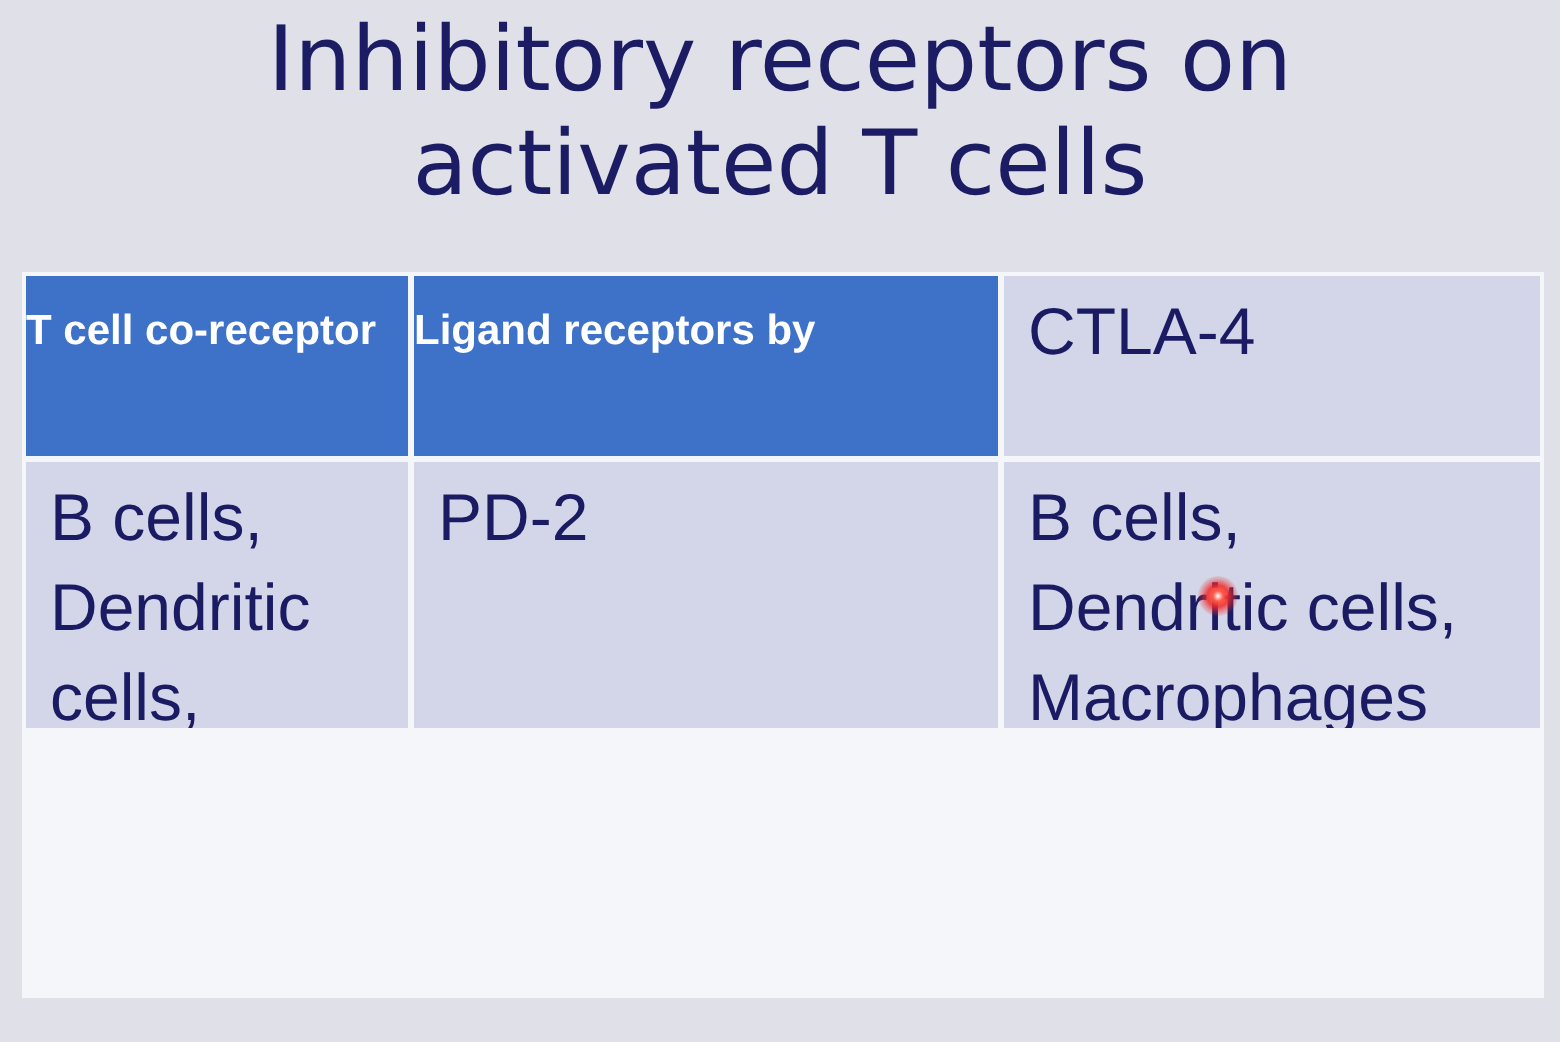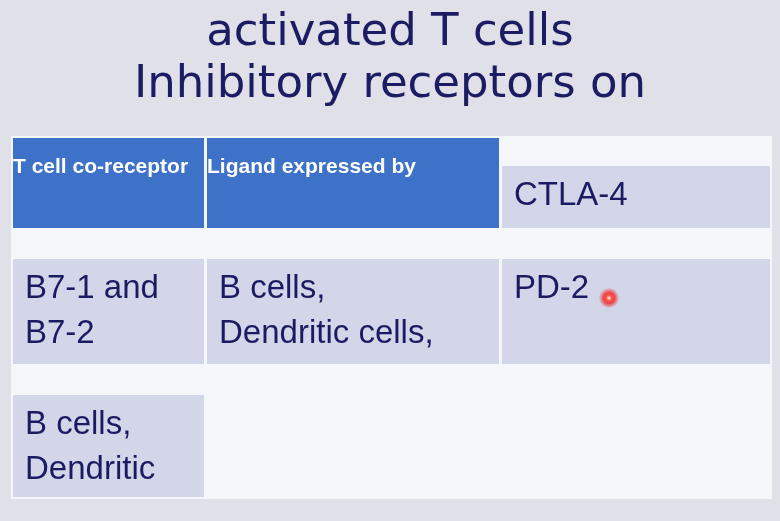--- a/index.html
+++ b/index.html
@@ -57,21 +57,20 @@
     line-height: 42px;
     padding: 7px 8px 0 0;
   }
   .cell.data {
     background: #d3d6e8;
     color: #1b1b63;
     font-size: 33px;
     line-height: 45px;
     padding: 5px 8px 0 12px;
     white-space: pre-line;
-    margin-top: 28px;
   }
   .laser-dot {
     position: absolute;
     left: 599px;
     top: 288px;
     width: 20px;
     height: 20px;
     border-radius: 50%;
     background: radial-gradient(circle,
       #ffffff 0%,
@@ -81,30 +80,29 @@
       rgba(240, 40, 40, 0) 75%);
     pointer-events: none;
   }
 </style>
 </head>
 <body>
 
 <div class="slide">
 
   <div class="title">
+    <div>Inhibitory receptors on</div>
     <div>activated T cells</div>
-    <div>Inhibitory receptors on</div>
   </div>
 
   <div class="table-wrap">
     <div class="cell header">T cell co-receptor</div>
-    <div class="cell header">Ligand expressed by</div>
+    <div class="cell header">Ligand receptors by</div>
 
     <div class="cell data">CTLA-4</div>
-    <div class="cell data">B7-1 and B7-2</div>
     <div class="cell data">B cells,
 Dendritic cells,
 Macrophages</div>
 
     <div class="cell data">PD-2</div>
     <div class="cell data">B cells,
 Dendritic cells,
 Macrophages</div>
   </div>
 

